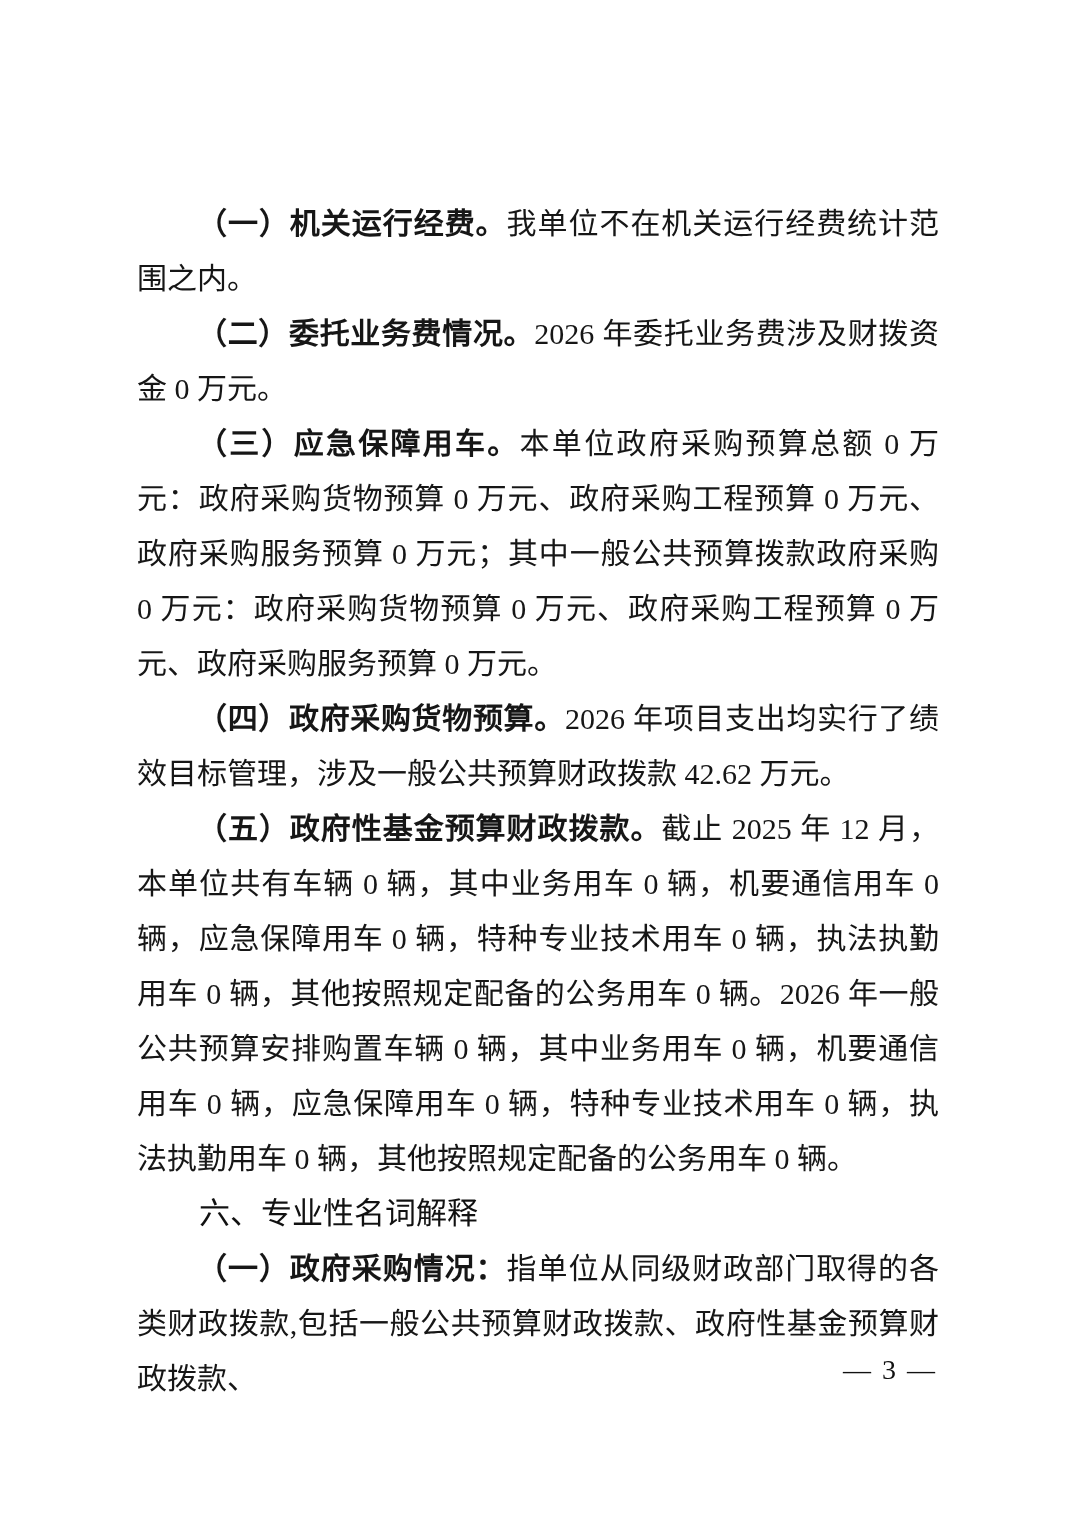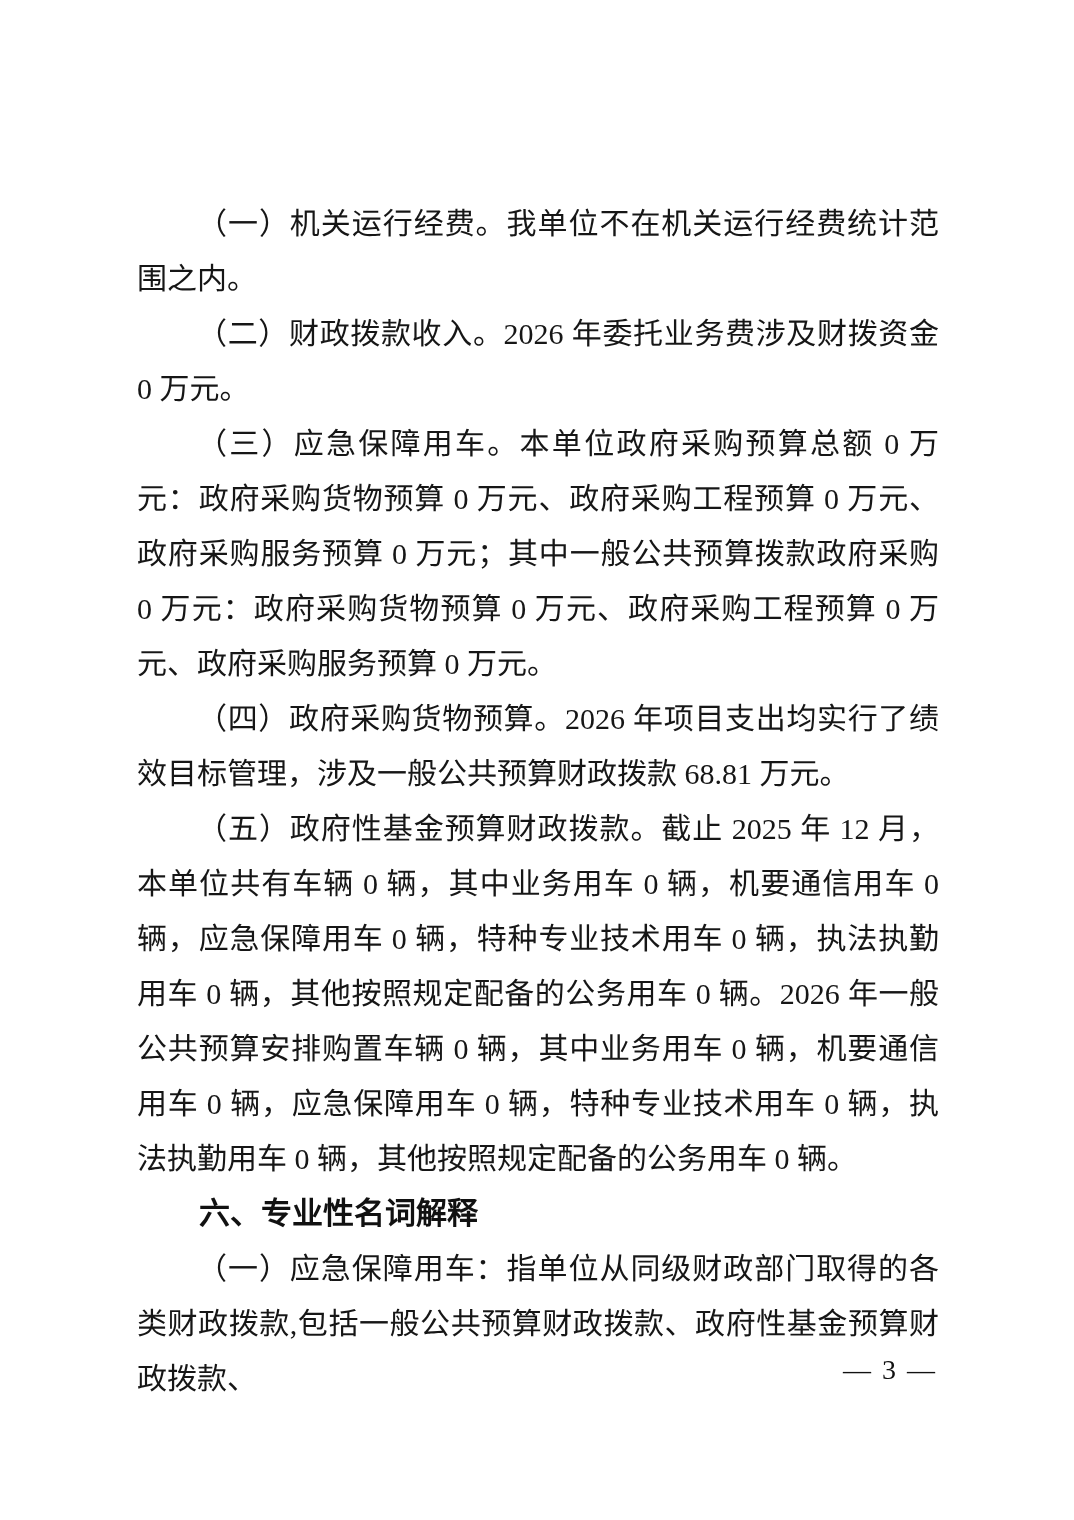--- a/index.html
+++ b/index.html
@@ -24,27 +24,27 @@
     font-size: 30px;
     line-height: 55px;
     text-align: justify;
     text-justify: inter-character;
   }
   .para {
     margin: 0;
     text-indent: 2em;
   }
   .para .lead {
-    font-weight: normal;
+    font-weight: bold;
   }
   .section-heading {
     margin: 0;
     text-indent: 2em;
     font-family: "Liberation Sans", "DejaVu Sans", sans-serif;
-    font-weight: bold;
+    font-weight: normal;
     font-size: 31px;
     line-height: 55px;
     color: #111111;
   }
   .page-footer {
     position: absolute;
     right: 137px;
     top: 1352px;
     font-size: 28px;
     line-height: 36px;
@@ -54,29 +54,29 @@
 </style>
 </head>
 <body>
 
 <div class="page">
 
   <div class="body-text">
 
     <p class="para"><span class="lead">（一）机关运行经费。</span><span>我单位不在机关运行经费统计范围之内。</span></p>
 
-    <p class="para"><span class="lead">（二）财政拨款收入。</span><span>2026 年委托业务费涉及财拨资金 0 万元。</span></p>
+    <p class="para"><span class="lead">（二）委托业务费情况。</span><span>2026 年委托业务费涉及财拨资金 0 万元。</span></p>
 
     <p class="para"><span class="lead">（三）应急保障用车。</span><span>本单位政府采购预算总额 0 万元：政府采购货物预算 0 万元、政府采购工程预算 0 万元、政府采购服务预算 0 万元；其中一般公共预算拨款政府采购 0 万元：政府采购货物预算 0 万元、政府采购工程预算 0 万元、政府采购服务预算 0 万元。</span></p>
 
-    <p class="para"><span class="lead">（四）政府采购货物预算。</span><span>2026 年项目支出均实行了绩效目标管理，涉及一般公共预算财政拨款 68.81 万元。</span></p>
+    <p class="para"><span class="lead">（四）政府采购货物预算。</span><span>2026 年项目支出均实行了绩效目标管理，涉及一般公共预算财政拨款 42.62 万元。</span></p>
 
     <p class="para"><span class="lead">（五）政府性基金预算财政拨款。</span><span>截止 2025 年 12 月，本单位共有车辆 0 辆，其中业务用车 0 辆，机要通信用车 0 辆，应急保障用车 0 辆，特种专业技术用车 0 辆，执法执勤用车 0 辆，其他按照规定配备的公务用车 0 辆。2026 年一般公共预算安排购置车辆 0 辆，其中业务用车 0 辆，机要通信用车 0 辆，应急保障用车 0 辆，特种专业技术用车 0 辆，执法执勤用车 0 辆，其他按照规定配备的公务用车 0 辆。</span></p>
 
     <h2 class="section-heading">六、专业性名词解释</h2>
 
-    <p class="para"><span class="lead">（一）应急保障用车：</span><span>指单位从同级财政部门取得的各类财政拨款,包括一般公共预算财政拨款、政府性基金预算财政拨款、</span></p>
+    <p class="para"><span class="lead">（一）政府采购情况：</span><span>指单位从同级财政部门取得的各类财政拨款,包括一般公共预算财政拨款、政府性基金预算财政拨款、</span></p>
 
   </div>
 
   <div class="page-footer">— 3 —</div>
 
 </div>
 
 </body></html>

